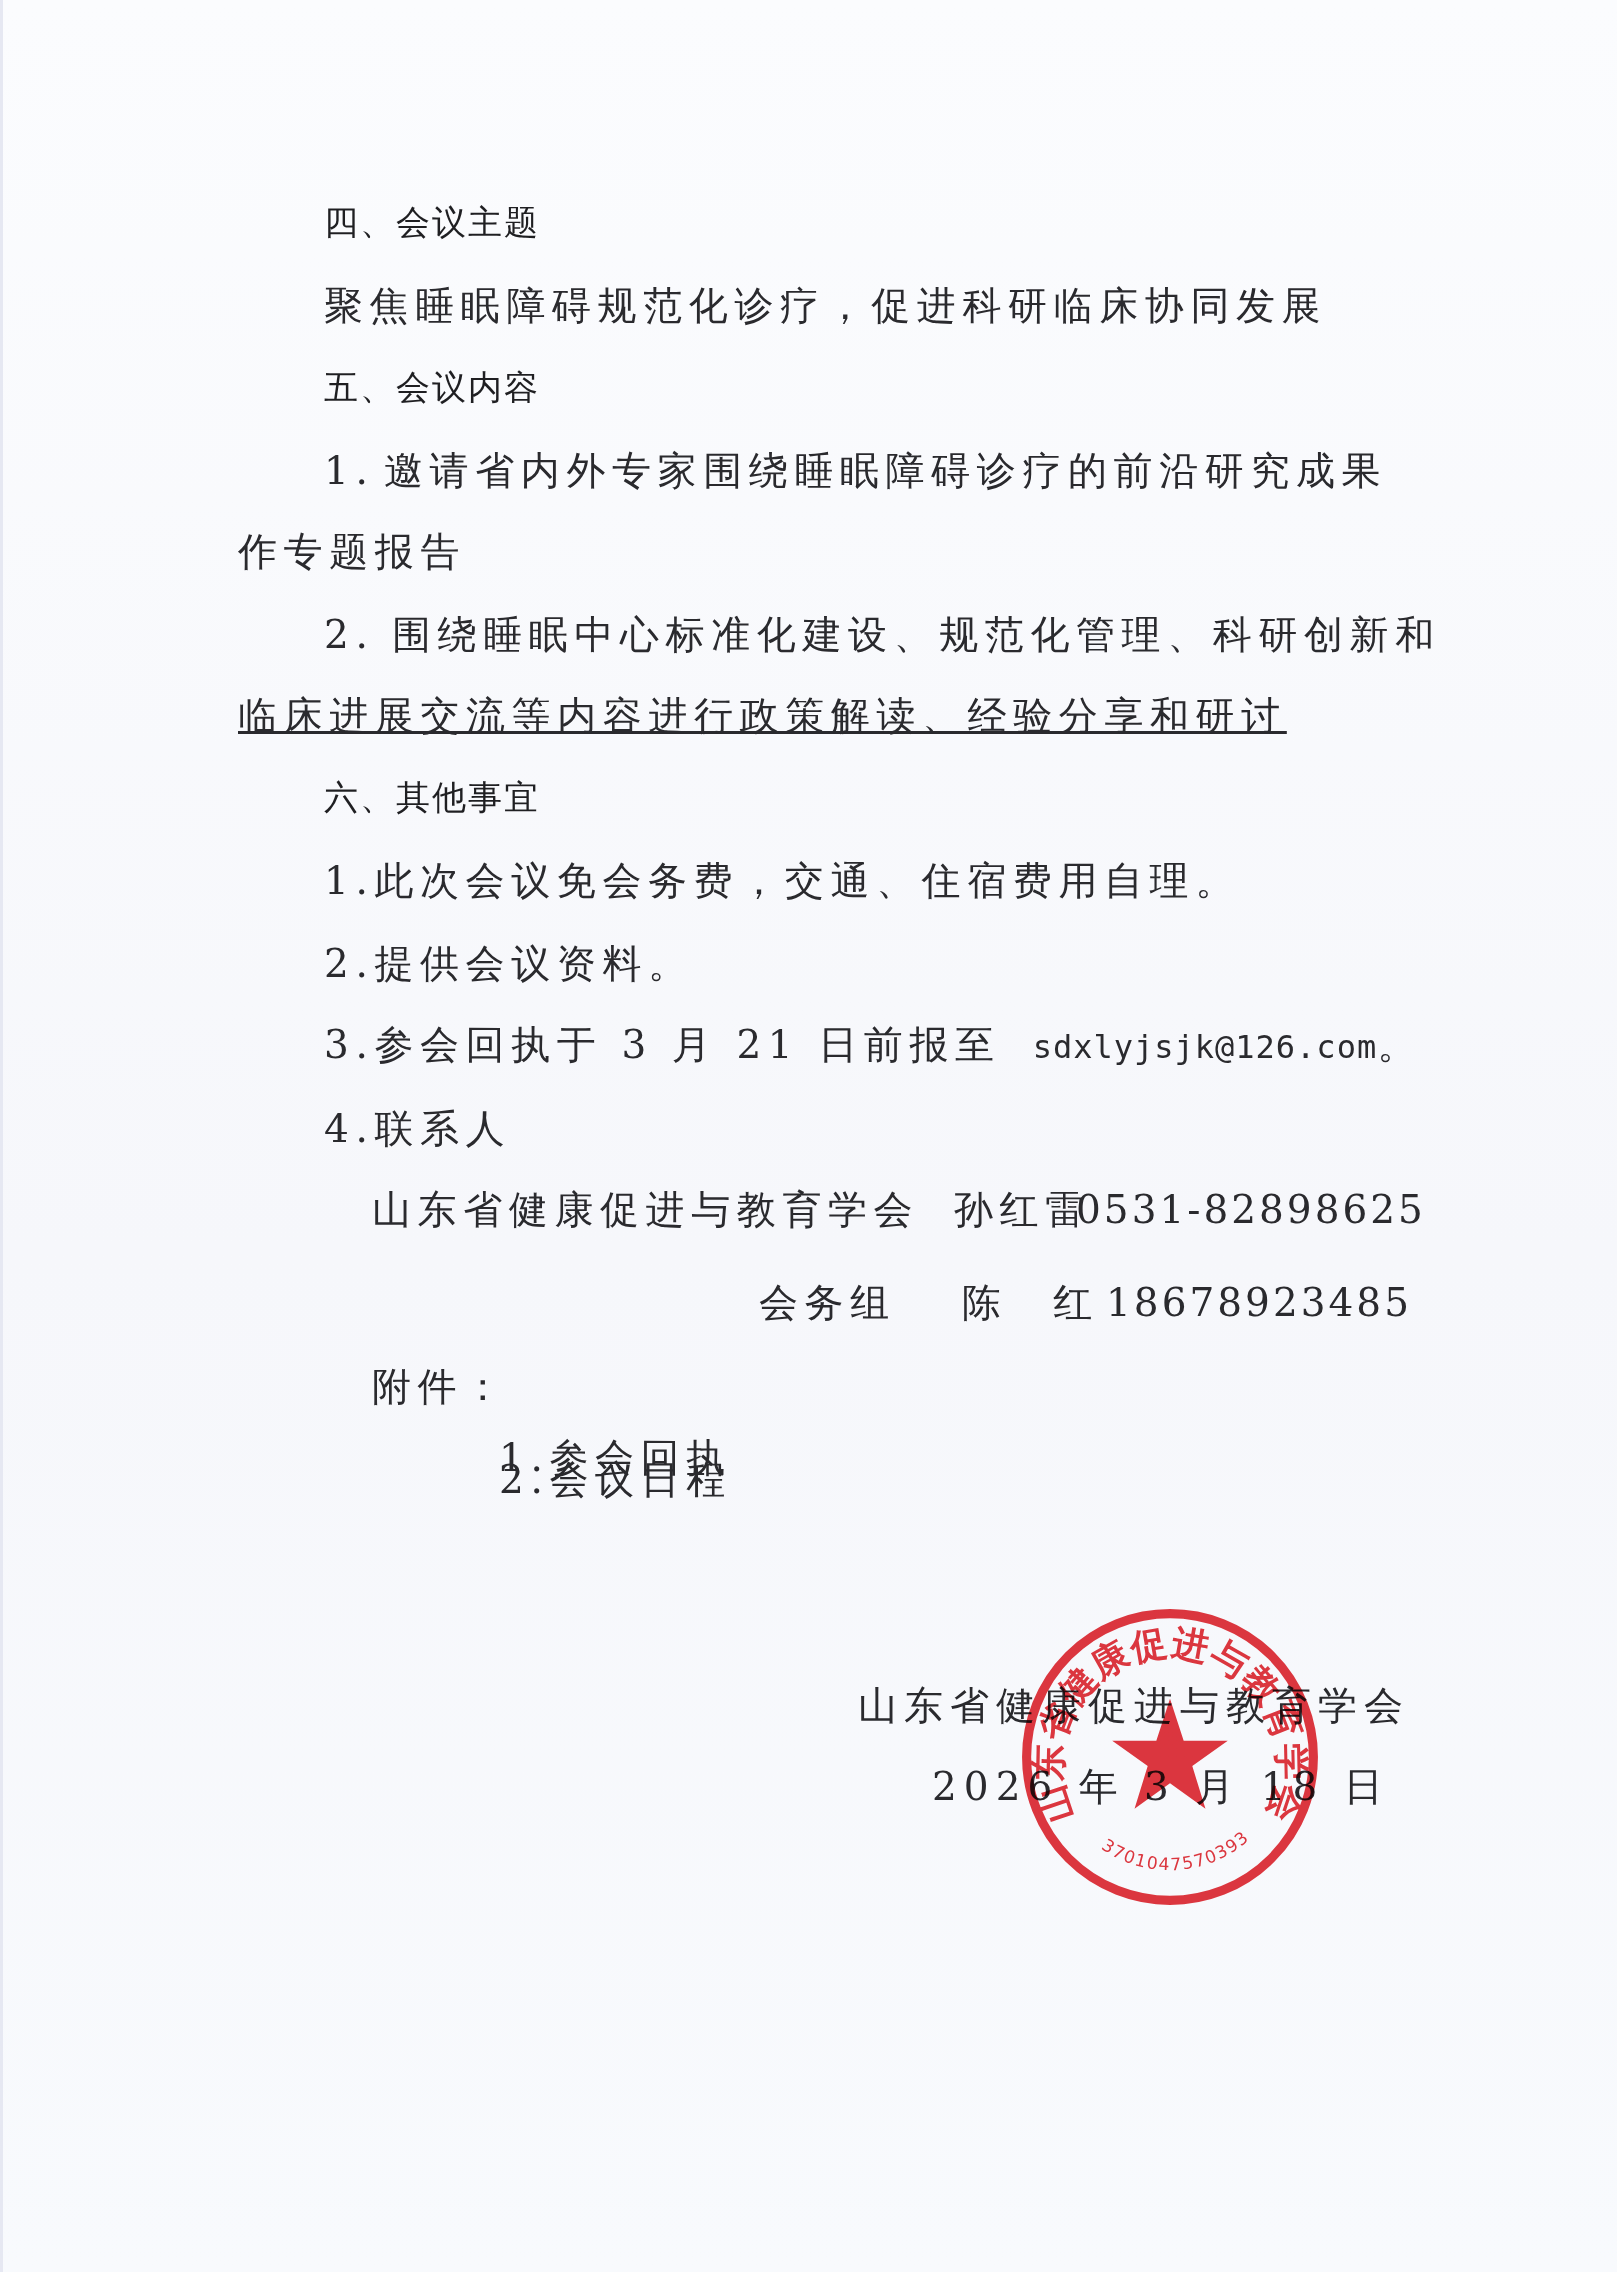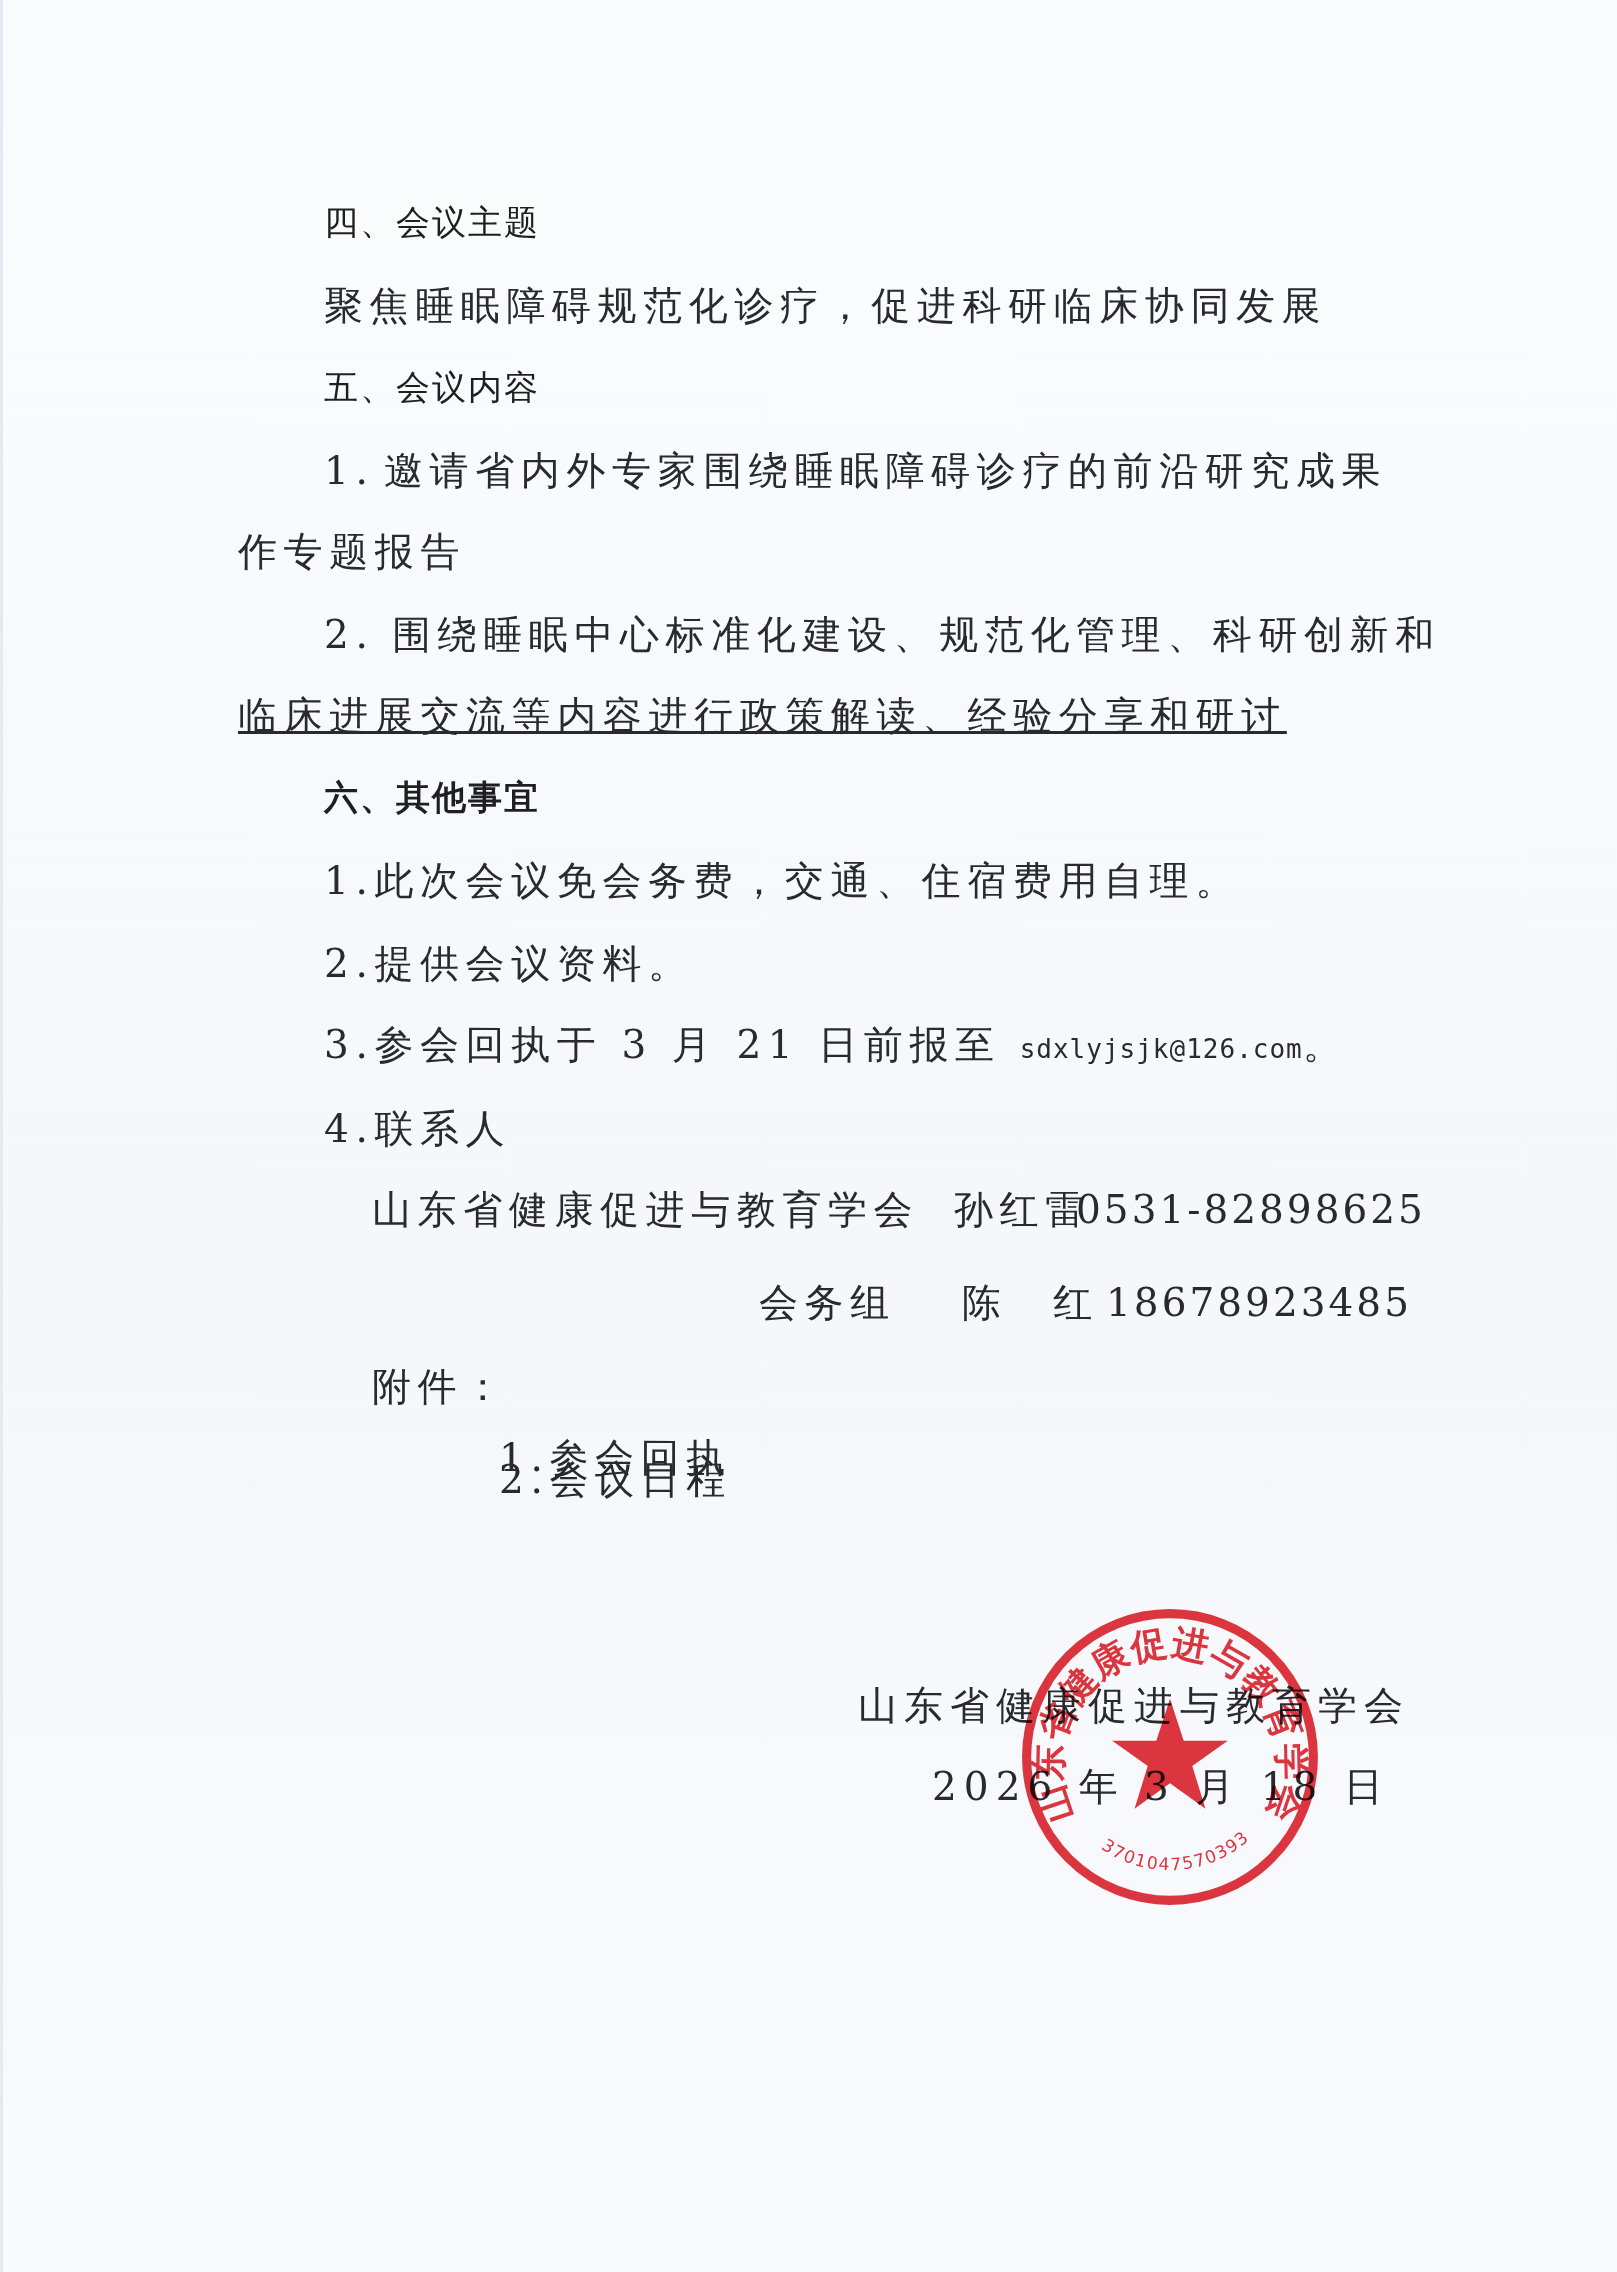--- a/index.html
+++ b/index.html
@@ -40,21 +40,22 @@
     letter-spacing: 2px;
     color: #1f1f22;
   }
   .body-text {
     font-family: "DejaVu Serif", "Liberation Serif", serif;
     letter-spacing: 6.6px;
   }
   .mono {
     font-family: "DejaVu Sans Mono", "Liberation Mono", monospace;
     letter-spacing: 1px;
-    font-size: 26px;
+    font-size: 32px;
+    margin-left: 13px;
   }
   .seal {
     position: absolute;
     left: 1018px;
     top: 1605px;
     width: 304px;
     height: 304px;
     pointer-events: none;
     opacity: 0.92;
     mix-blend-mode: multiply;
@@ -79,21 +80,21 @@
     <span class="line body-text" style="left:384px; top:451px;">邀请省内外专家围绕睡眠障碍诊疗的前沿研究成果</span>
     <span class="line body-text" style="left:238px; top:532px;">作专题报告</span>
   </div>
 
   <div>
     <span class="line body-text" style="left:324px; top:615px;">2.</span>
     <span class="line body-text" style="left:392px; top:615px;">围绕睡眠中心标准化建设、规范化管理、科研创新和</span>
     <span class="line body-text" style="left:238px; top:696px;text-decoration:underline;">临床进展交流等内容进行政策解读、经验分享和研讨</span>
   </div>
 
-  <div class="line heading" style="left:324px; top:780px;font-weight:bold;">六、其他事宜</div>
+  <div class="line heading" style="left:324px; top:780px;">六、其他事宜</div>
 
   <div class="line body-text" style="left:324px; top:861px;">1.此次会议免会务费，交通、住宿费用自理。</div>
   <div class="line body-text" style="left:324px; top:944px;">2.提供会议资料。</div>
 
   <div class="line body-text" style="left:324px; top:1025px;">
     <span>3.参会回执于 3 月 21 日前报至 </span><span class="mono">sdxlyjsjk@126.com</span><span>。</span>
   </div>
 
   <div class="line body-text" style="left:324px; top:1109px;">4.联系人</div>
 

